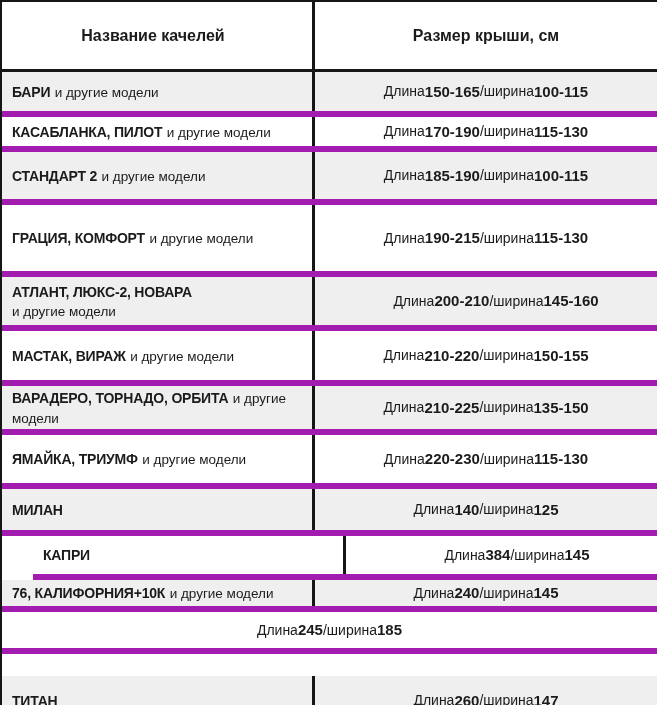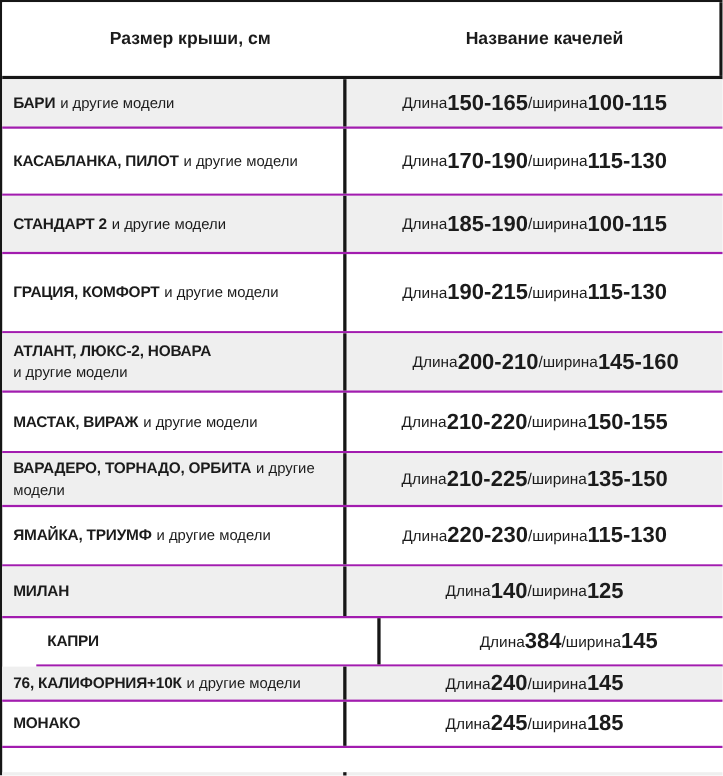--- a/index.html
+++ b/index.html
@@ -46,56 +46,56 @@
   }
   .row.header .cell.left {
     justify-content: center;
     text-align: center;
     padding-left: 0;
   }
   .row.header .cell {
     font-weight: bold;
     font-size: 16px;
   }
-  .row.body { border-bottom: 2px solid #a21caf; }
+  .row.body { border-bottom: 6px solid #a21caf; }
   .row.body:last-child { border-bottom: none; }
   .row.body.shade { background: #efefef; }
   .model {
     font-weight: bold;
     font-size: 14px;
     letter-spacing: -0.2px;
   }
   .suffix { font-size: 13.5px; }
   .szword { font-size: 14px; }
   .sznum {
     font-weight: bold;
-    font-size: 20px;
+    font-size: 15px;
   }
   
   .tb .row:nth-child(1)  { height: 45px; }
-  .tb .row:nth-child(2)  { height: 61px; }
+  .tb .row:nth-child(2)  { height: 35px; }
   .tb .row:nth-child(3)  { height: 53px; }
   .tb .row:nth-child(4)  { height: 72px; }
   .tb .row:nth-child(5)  { height: 54px; gap: 20px; }
   .tb .row:nth-child(6)  { height: 55px; }
   .tb .row:nth-child(7)  { height: 49px; }
   .tb .row:nth-child(8)  { height: 54px; }
   .tb .row:nth-child(9)  { height: 47px; }
   .tb .row:nth-child(10) { height: 44px; margin-left: 31px; }
   .tb .row:nth-child(11) { height: 32px; }
   .tb .row:nth-child(12) { height: 42px; }
   .tb .row:nth-child(13) { height: 49px; margin-top: 22px; }
 </style>
 </head>
 <body>
 
 <div class="table">
   <div class="row header">
+    <div class="cell left">Название качелей</div>
     <div class="cell right">Размер крыши, см</div>
-    <div class="cell left">Название качелей</div>
   </div>
   <div class="tb">
       <div class="row body shade">
         <div class="cell left">
           <div><span class="model">БАРИ</span> <span class="suffix">и другие модели</span></div>
         </div>
         <div class="cell right">
           <span class="szword">Длина </span>
           <span class="sznum">150-165</span>
           <span class="szword">/ширина </span>
@@ -206,23 +206,20 @@
           <div><span class="model">76, КАЛИФОРНИЯ+10К</span> <span class="suffix">и другие модели</span></div>
         </div>
         <div class="cell right">
           <span class="szword">Длина </span>
           <span class="sznum">240</span>
           <span class="szword">/ширина </span>
           <span class="sznum">145</span>
         </div>
       </div>
       <div class="row body">
-        <div class="cell left">
-          <div><span class="model">МОНАКО</span></div>
-        </div>
         <div class="cell right">
           <span class="szword">Длина </span>
           <span class="sznum">245</span>
           <span class="szword">/ширина </span>
           <span class="sznum">185</span>
         </div>
       </div>
       <div class="row body shade">
         <div class="cell left">
           <div><span class="model">ТИТАН</span></div>

